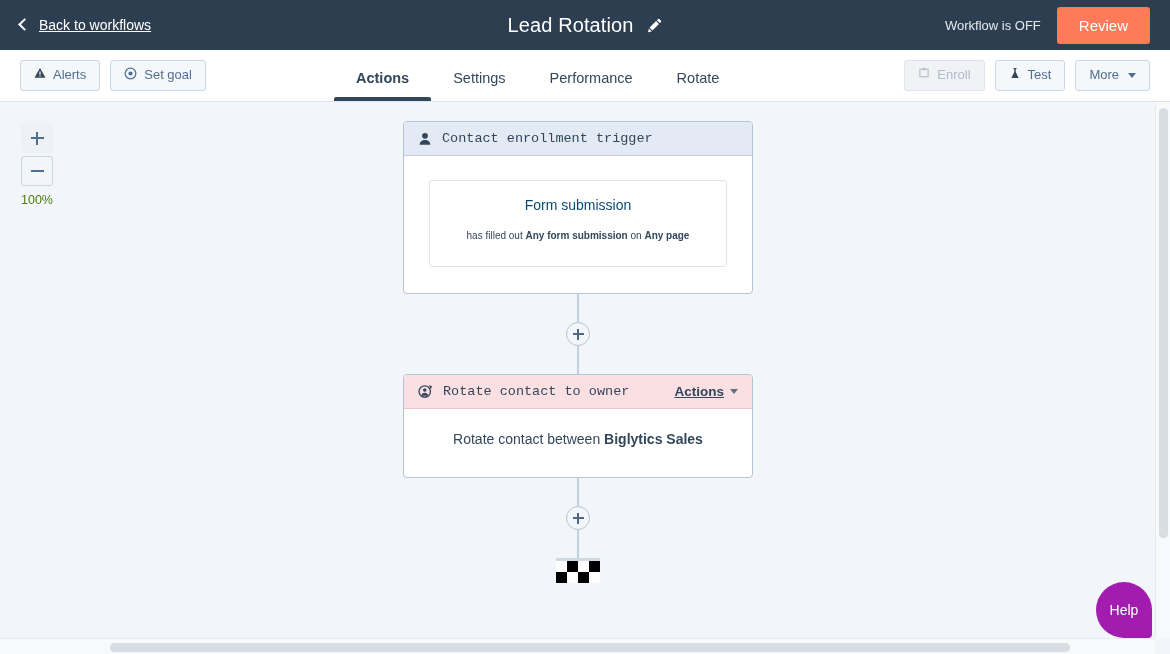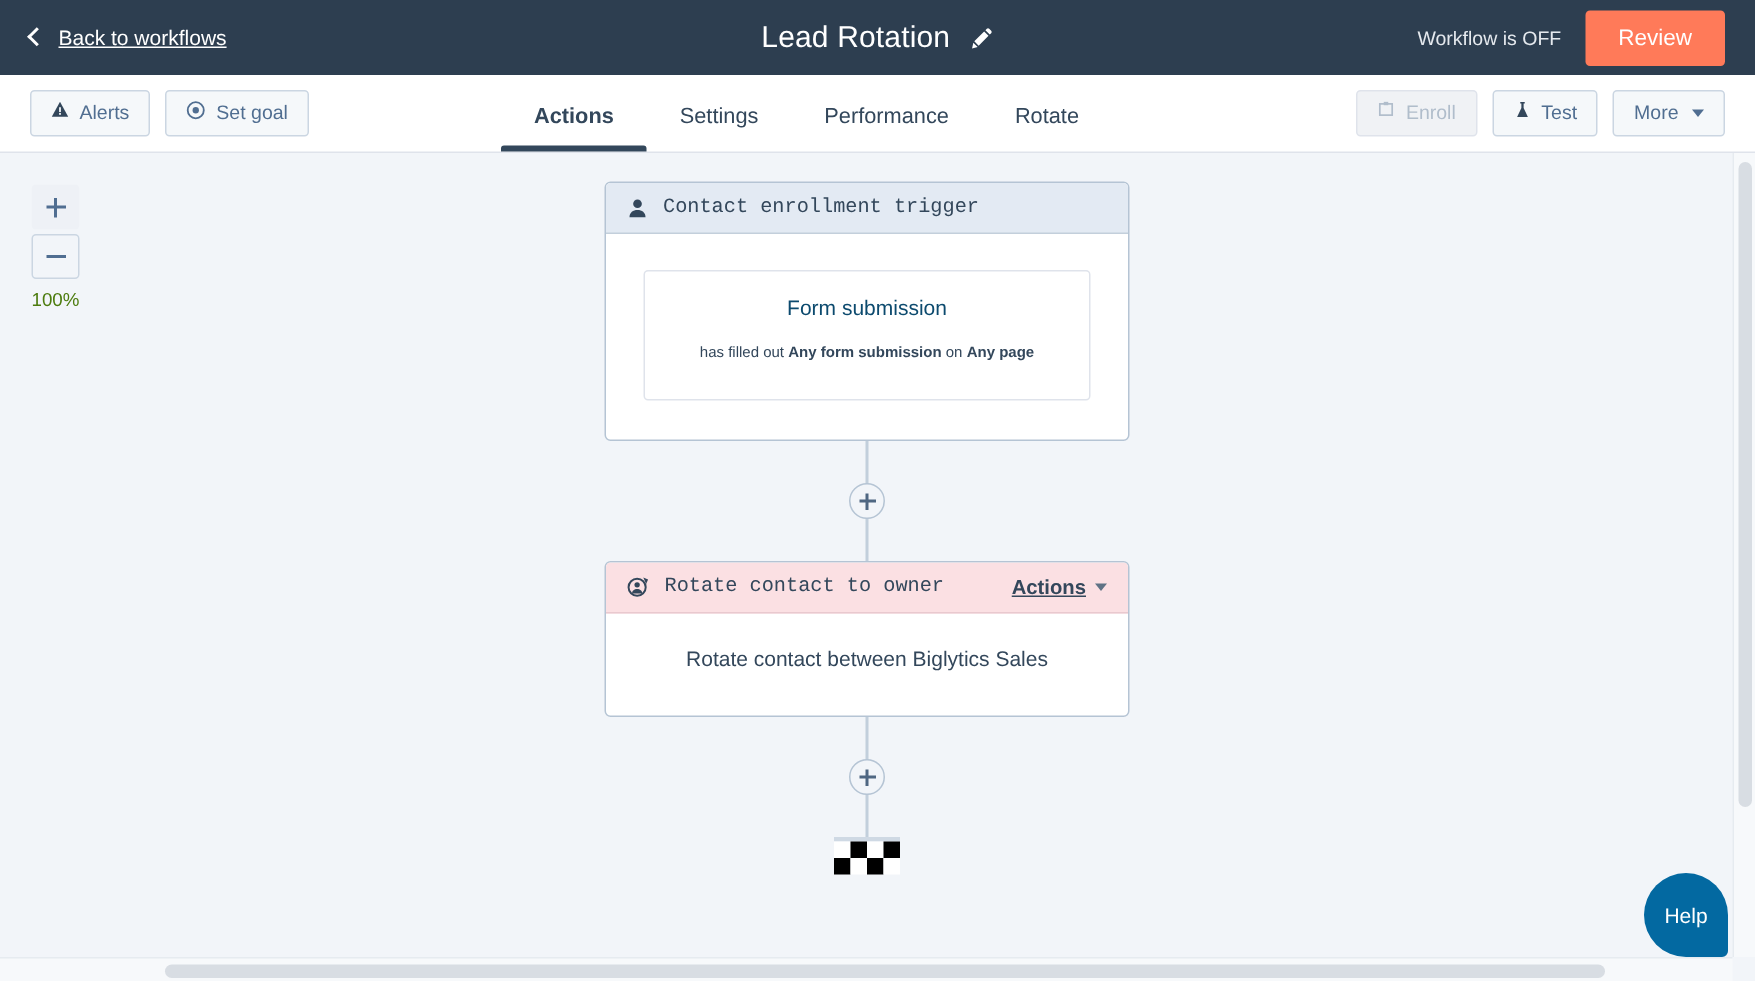--- a/index.html
+++ b/index.html
@@ -274,21 +274,21 @@
     font-size: 10px;
     line-height: 24px;
   }
   .trigger-sentence b { font-weight: bold; }
   .rotate-body {
     padding: 22px 20px 30px 20px;
     text-align: center;
     color: #33475b;
     font-size: 14px;
   }
-  .rotate-body b { font-weight: normal; }
+  .rotate-body b { font-weight: bold; }
 
   
   .connector {
     width: 350px;
     height: 80px;
     position: relative;
   }
   .connector .line {
     position: absolute;
     left: 50%;
@@ -332,21 +332,21 @@
   .flag i { display: block; }
   .flag i.b { background: #000000; }
   .flag i.w { background: #ffffff; }
 
   
   .help-btn {
     position: absolute;
     right: 18px;
     bottom: 16px;
     width: 56px; height: 56px;
-    background: #0369a1;
+    background: #a21caf;
     color: #ffffff;
     border: none;
     border-radius: 28px 28px 4px 28px;
     font-size: 14px;
     font-family: inherit;
     cursor: pointer;
     display: flex;
     align-items: center;
     justify-content: center;
   }

